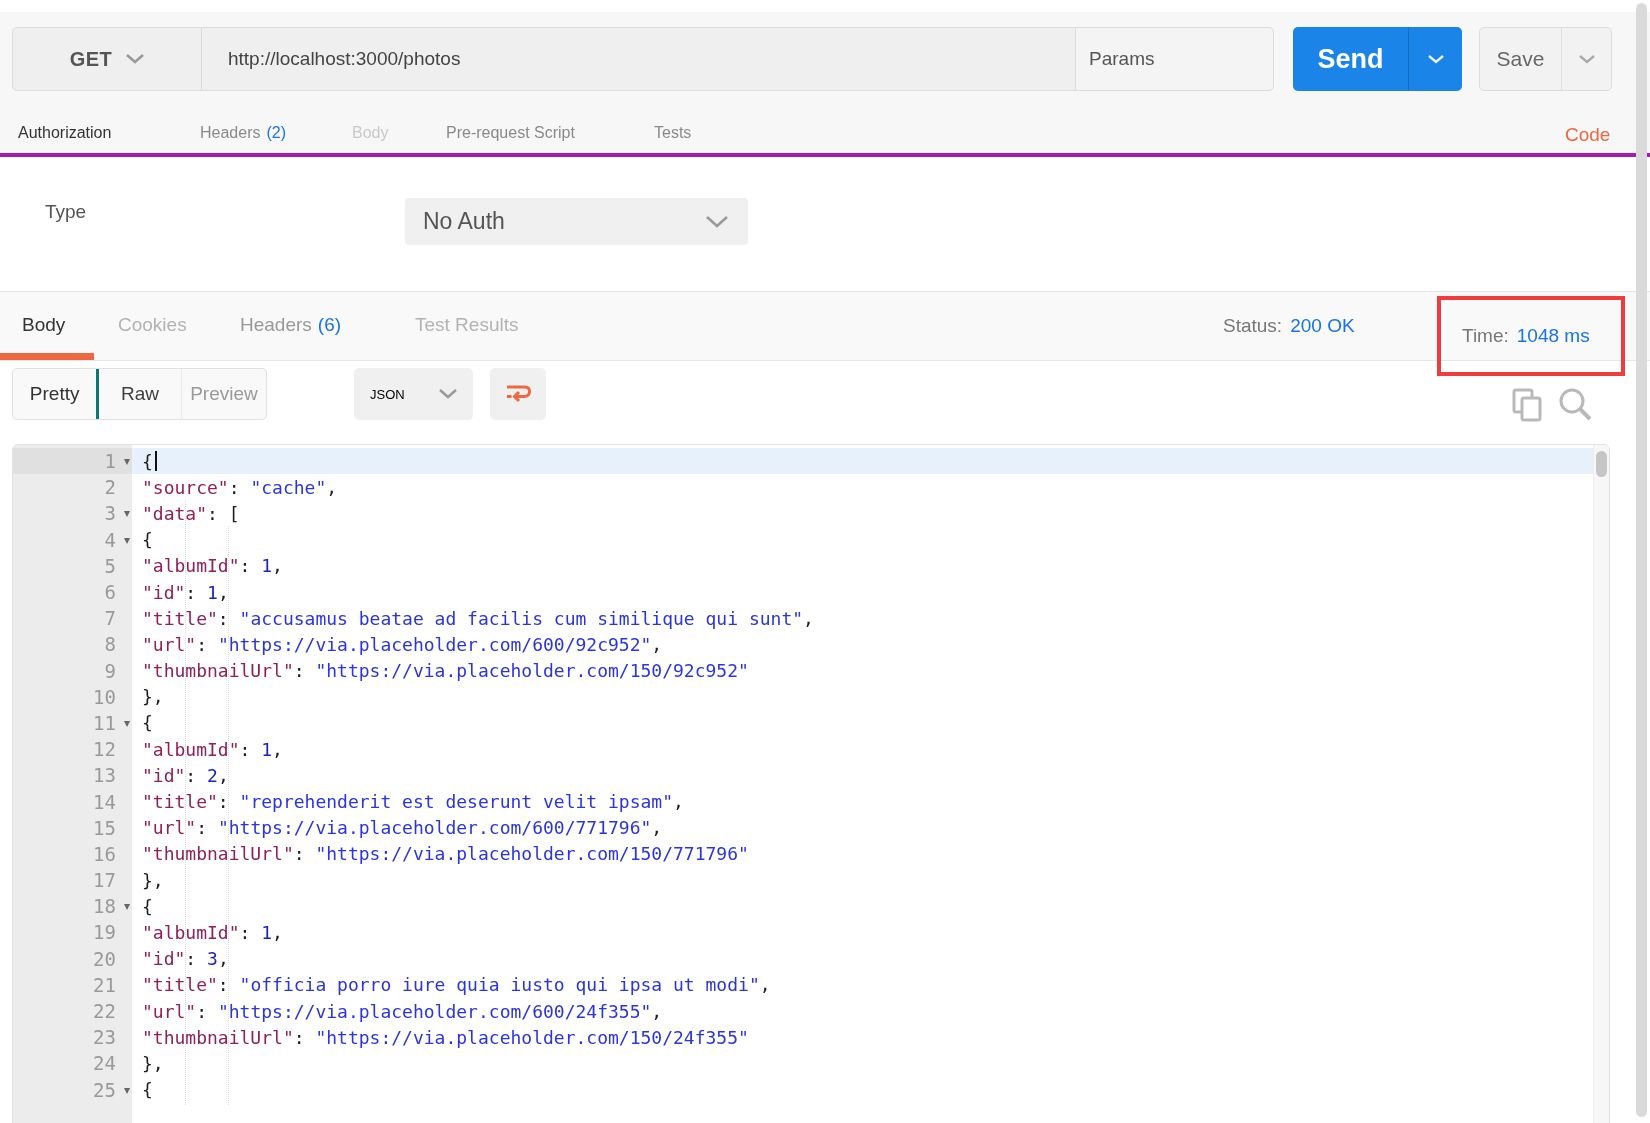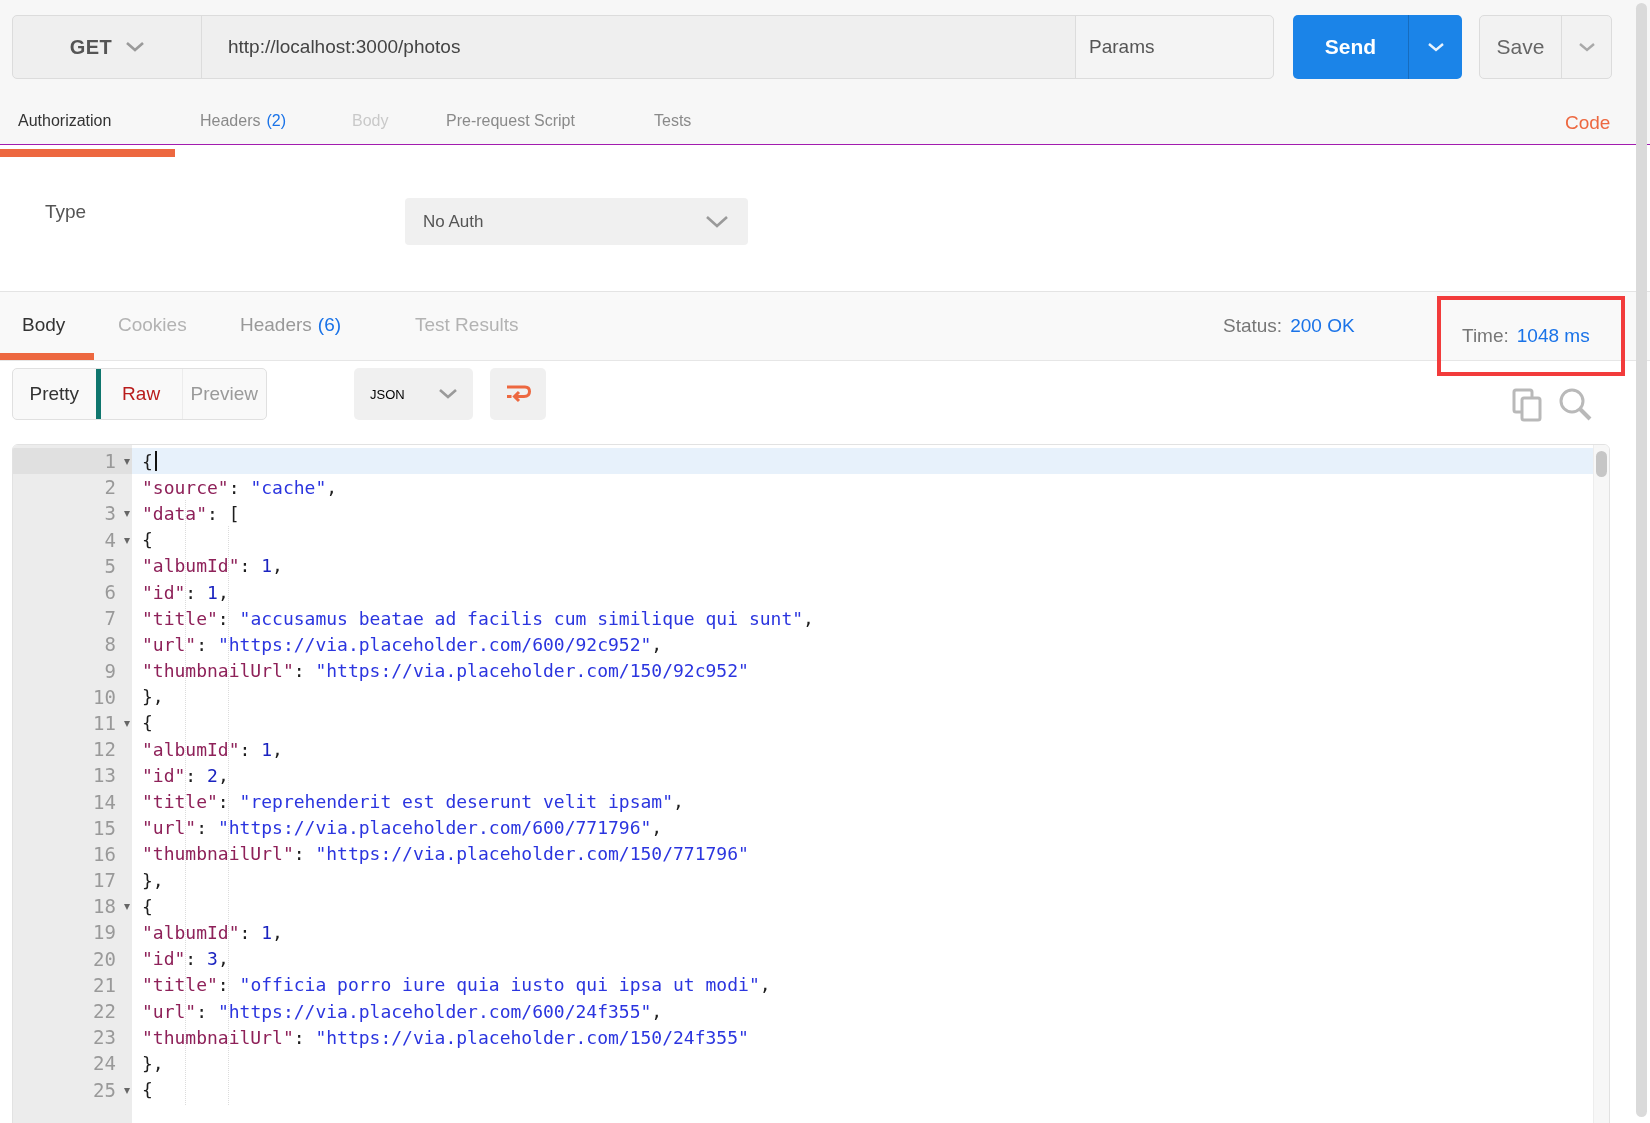--- a/index.html
+++ b/index.html
@@ -1,36 +1,36 @@
 <!DOCTYPE html>
 <html style="--orange: #ED6840; --link-blue: #1A73E8; --send-blue: #1B84E8; --red: #F23B3B; --code-key: #8E2159; --code-str: #2B35DF; --code-num: #1A23C0; --code-punct: #1E1E1E; --active-line: #E7F1FB;"><head>
 <meta charset="utf-8">
 <style>
   html,body{margin:0;padding:0;background:#fff;}
   #app{position:relative;width:1650px;height:1123px;overflow:hidden;background:#fff;
        font-family:"Liberation Sans",sans-serif;-webkit-font-smoothing:antialiased;}
 
   
-  .header{position:absolute;left:0;top:0;width:1650px;height:145px;background:#f7f7f7;
-          border-bottom:1px solid #a21caf;box-sizing:border-box;}
+  .header{position:absolute;left:0;top:12px;width:1650px;height:145px;background:#f7f7f7;
+          border-bottom:4px solid #a21caf;box-sizing:border-box;}
   .url-group{position:absolute;left:12px;top:15px;width:1262px;height:64px;display:flex;
              background:#efefef;border:1px solid #dcdcdc;border-radius:5px;box-sizing:border-box;}
   .method-seg{width:188px;display:flex;align-items:center;justify-content:center;gap:14px;
               border-right:1px solid #dcdcdc;cursor:pointer;}
   .method-seg .mtxt{font-size:20px;font-weight:600;color:#555;letter-spacing:.5px;}
   .url-seg{flex:1;display:flex;align-items:center;}
   .url-seg input{width:100%;border:none;background:transparent;outline:none;
                  font-size:19px;color:#444;padding-left:26px;font-family:"Liberation Sans",sans-serif;}
   .params-seg{width:184px;border-left:1px solid #dcdcdc;display:flex;align-items:center;
               justify-content:flex-start;color:#555;font-size:19px;background:#f4f4f4;
               border-radius:0 5px 5px 0;cursor:pointer;padding-left:13px;}
   .send-btn{position:absolute;left:1293px;top:15px;width:169px;height:64px;
             background:var(--send-blue);border-radius:5px;display:flex;overflow:hidden;}
   .send-main{flex:1;display:flex;align-items:center;justify-content:center;color:#fff;
-             font-size:21px;font-weight:600;cursor:pointer;}
+             font-size:27px;font-weight:600;cursor:pointer;}
   .send-caret{width:53px;border-left:1px solid rgba(0,0,0,.18);display:flex;align-items:center;
               justify-content:center;cursor:pointer;}
   .save-btn{position:absolute;left:1479px;top:15px;width:133px;height:64px;background:#f2f2f2;
             border:1px solid #dcdcdc;border-radius:5px;display:flex;box-sizing:border-box;}
   .save-main{flex:1;display:flex;align-items:center;justify-content:center;color:#666;
              font-size:21px;font-weight:500;cursor:pointer;}
   .save-caret{width:49px;border-left:1px solid #dcdcdc;display:flex;align-items:center;
               justify-content:center;cursor:pointer;}
 
   .tab{position:absolute;top:112px;font-size:16px;cursor:pointer;white-space:nowrap;}
@@ -42,21 +42,21 @@
   .t-tests{left:654px;color:#8a8a8a;}
   .req-underline{position:absolute;left:0;top:149px;width:175px;height:8px;background:var(--orange);}
   .code-link{position:absolute;left:1565px;top:112px;font-size:19px;color:var(--orange);cursor:pointer;}
 
   
   .auth-panel{position:absolute;left:0;top:158px;width:1650px;height:132px;background:#fff;}
   .type-label{position:absolute;left:45px;top:201px;font-size:19px;color:#555;}
   .auth-select{position:absolute;left:405px;top:198px;width:343px;height:47px;background:#f0f0f0;
                border-radius:4px;display:flex;align-items:center;justify-content:space-between;
                padding:0 20px 0 18px;box-sizing:border-box;cursor:pointer;}
-  .auth-select .val{font-size:17px;color:#555;}
+  .auth-select .val{font-size:23px;color:#555;}
 
   
   .resp-strip{position:absolute;left:0;top:291px;width:1650px;height:70px;background:#f9f9f9;
               border-top:1px solid #e4e4e4;border-bottom:1px solid #e6e6e6;box-sizing:border-box;}
   .rtab{position:absolute;top:22px;font-size:19px;cursor:pointer;white-space:nowrap;}
   .r-body{left:22px;color:#333;}
   .r-cookies{left:118px;color:#b3b3b3;}
   .r-headers{left:240px;color:#999;}
   .r-headers .cnt{color:var(--link-blue);margin-left:6px;}
   .r-tests{left:415px;color:#b3b3b3;}
@@ -67,21 +67,21 @@
   .time-block .bl{color:var(--link-blue);margin-left:8px;}
   .red-annotation{position:absolute;left:1437px;top:296px;width:180px;height:72px;
                   border:4px solid var(--red);z-index:9;pointer-events:none;}
 
   
   .toolbar{position:absolute;left:0;top:361px;width:1650px;height:83px;background:#fff;}
   .view-group{position:absolute;left:12px;top:7px;width:255px;height:52px;background:#f9f9f9;
               border:1px solid #e0e0e0;border-radius:5px;display:flex;box-sizing:border-box;}
   .vg-seg{display:flex;align-items:center;justify-content:center;font-size:19px;cursor:pointer;}
   .vg-pretty{width:102px;color:#333;}
-  .vg-raw{width:100px;color:#b91c1c;border-left:5px solid #0f766e;border-right:1px solid #ececec;}
+  .vg-raw{width:100px;color:#404040;border-left:3px solid #0f766e;border-right:1px solid #ececec;}
   .vg-preview{width:103px;color:#9a9a9a;}
   .json-dd{position:absolute;left:354px;top:7px;width:119px;height:52px;background:#f0f0f0;
            border-radius:5px;display:flex;align-items:center;justify-content:space-between;
            padding:0 16px;box-sizing:border-box;cursor:pointer;}
   .json-dd .val{font-size:13px;color:#000000;}
   .wrap-btn{position:absolute;left:490px;top:7px;width:56px;height:52px;background:#f0f0f0;
             border-radius:5px;display:flex;align-items:center;justify-content:center;cursor:pointer;}
   .tool-ic{position:absolute;cursor:pointer;}
   .ic-copy{left:1511px;top:26px;}
   .ic-search{left:1557px;top:25px;}

